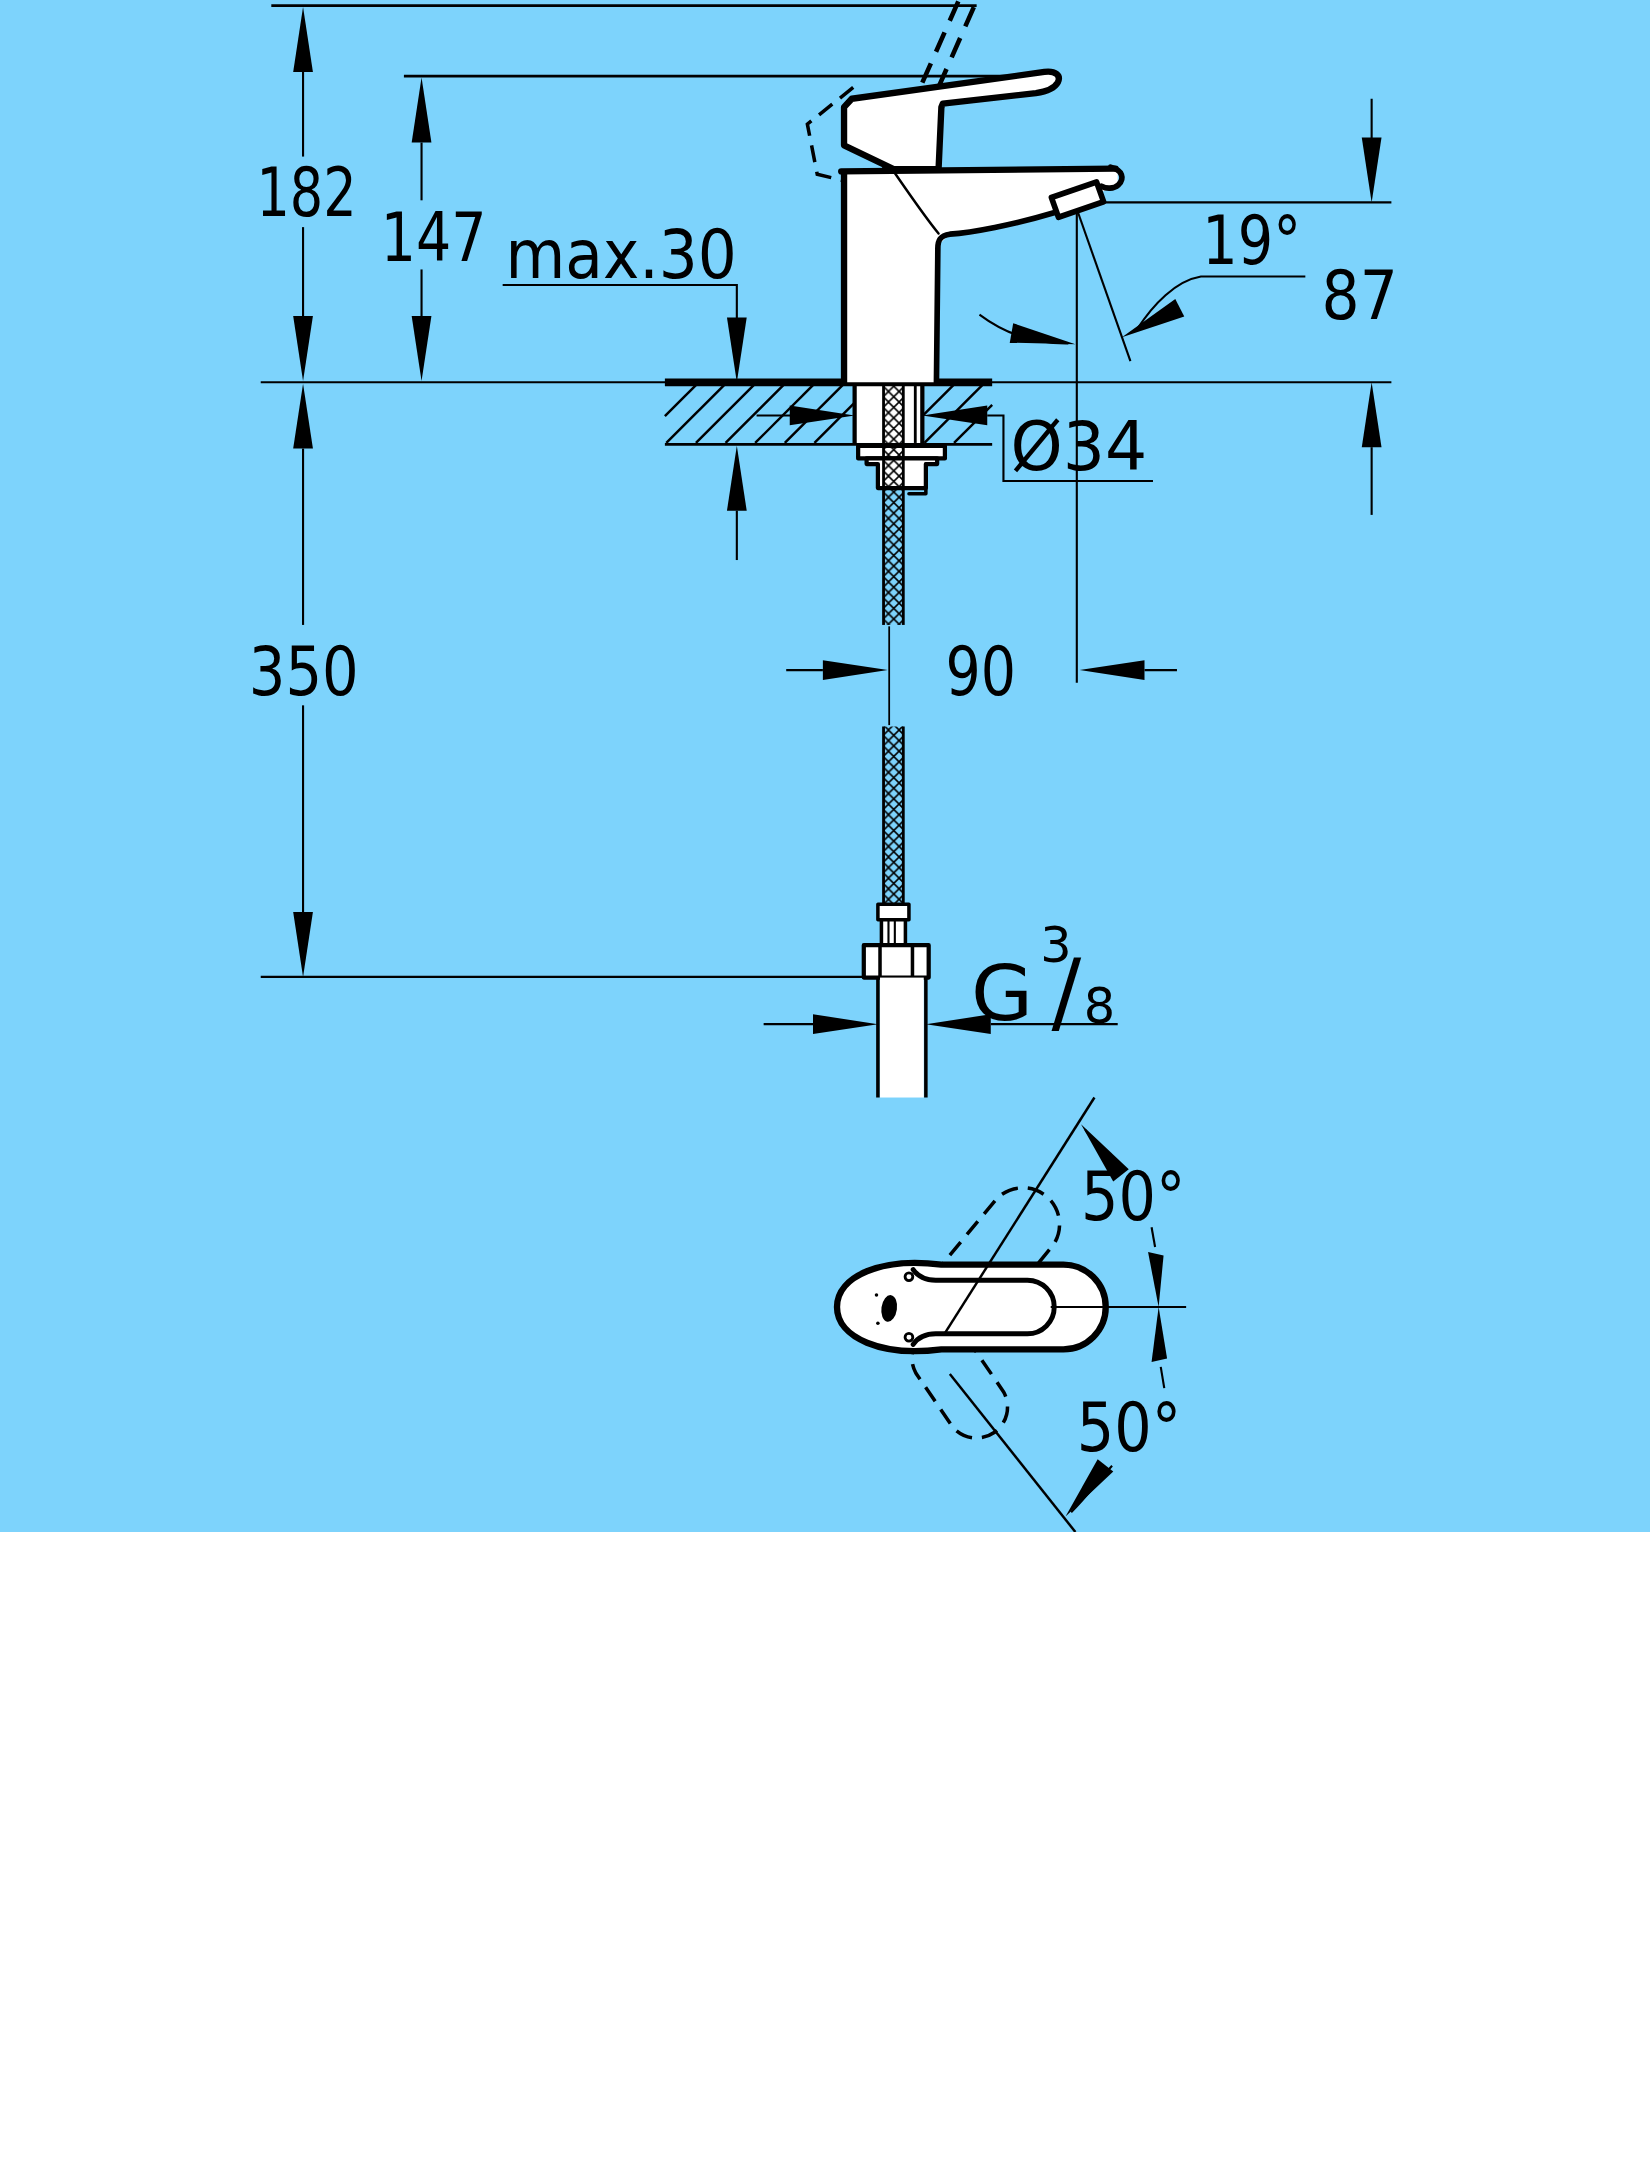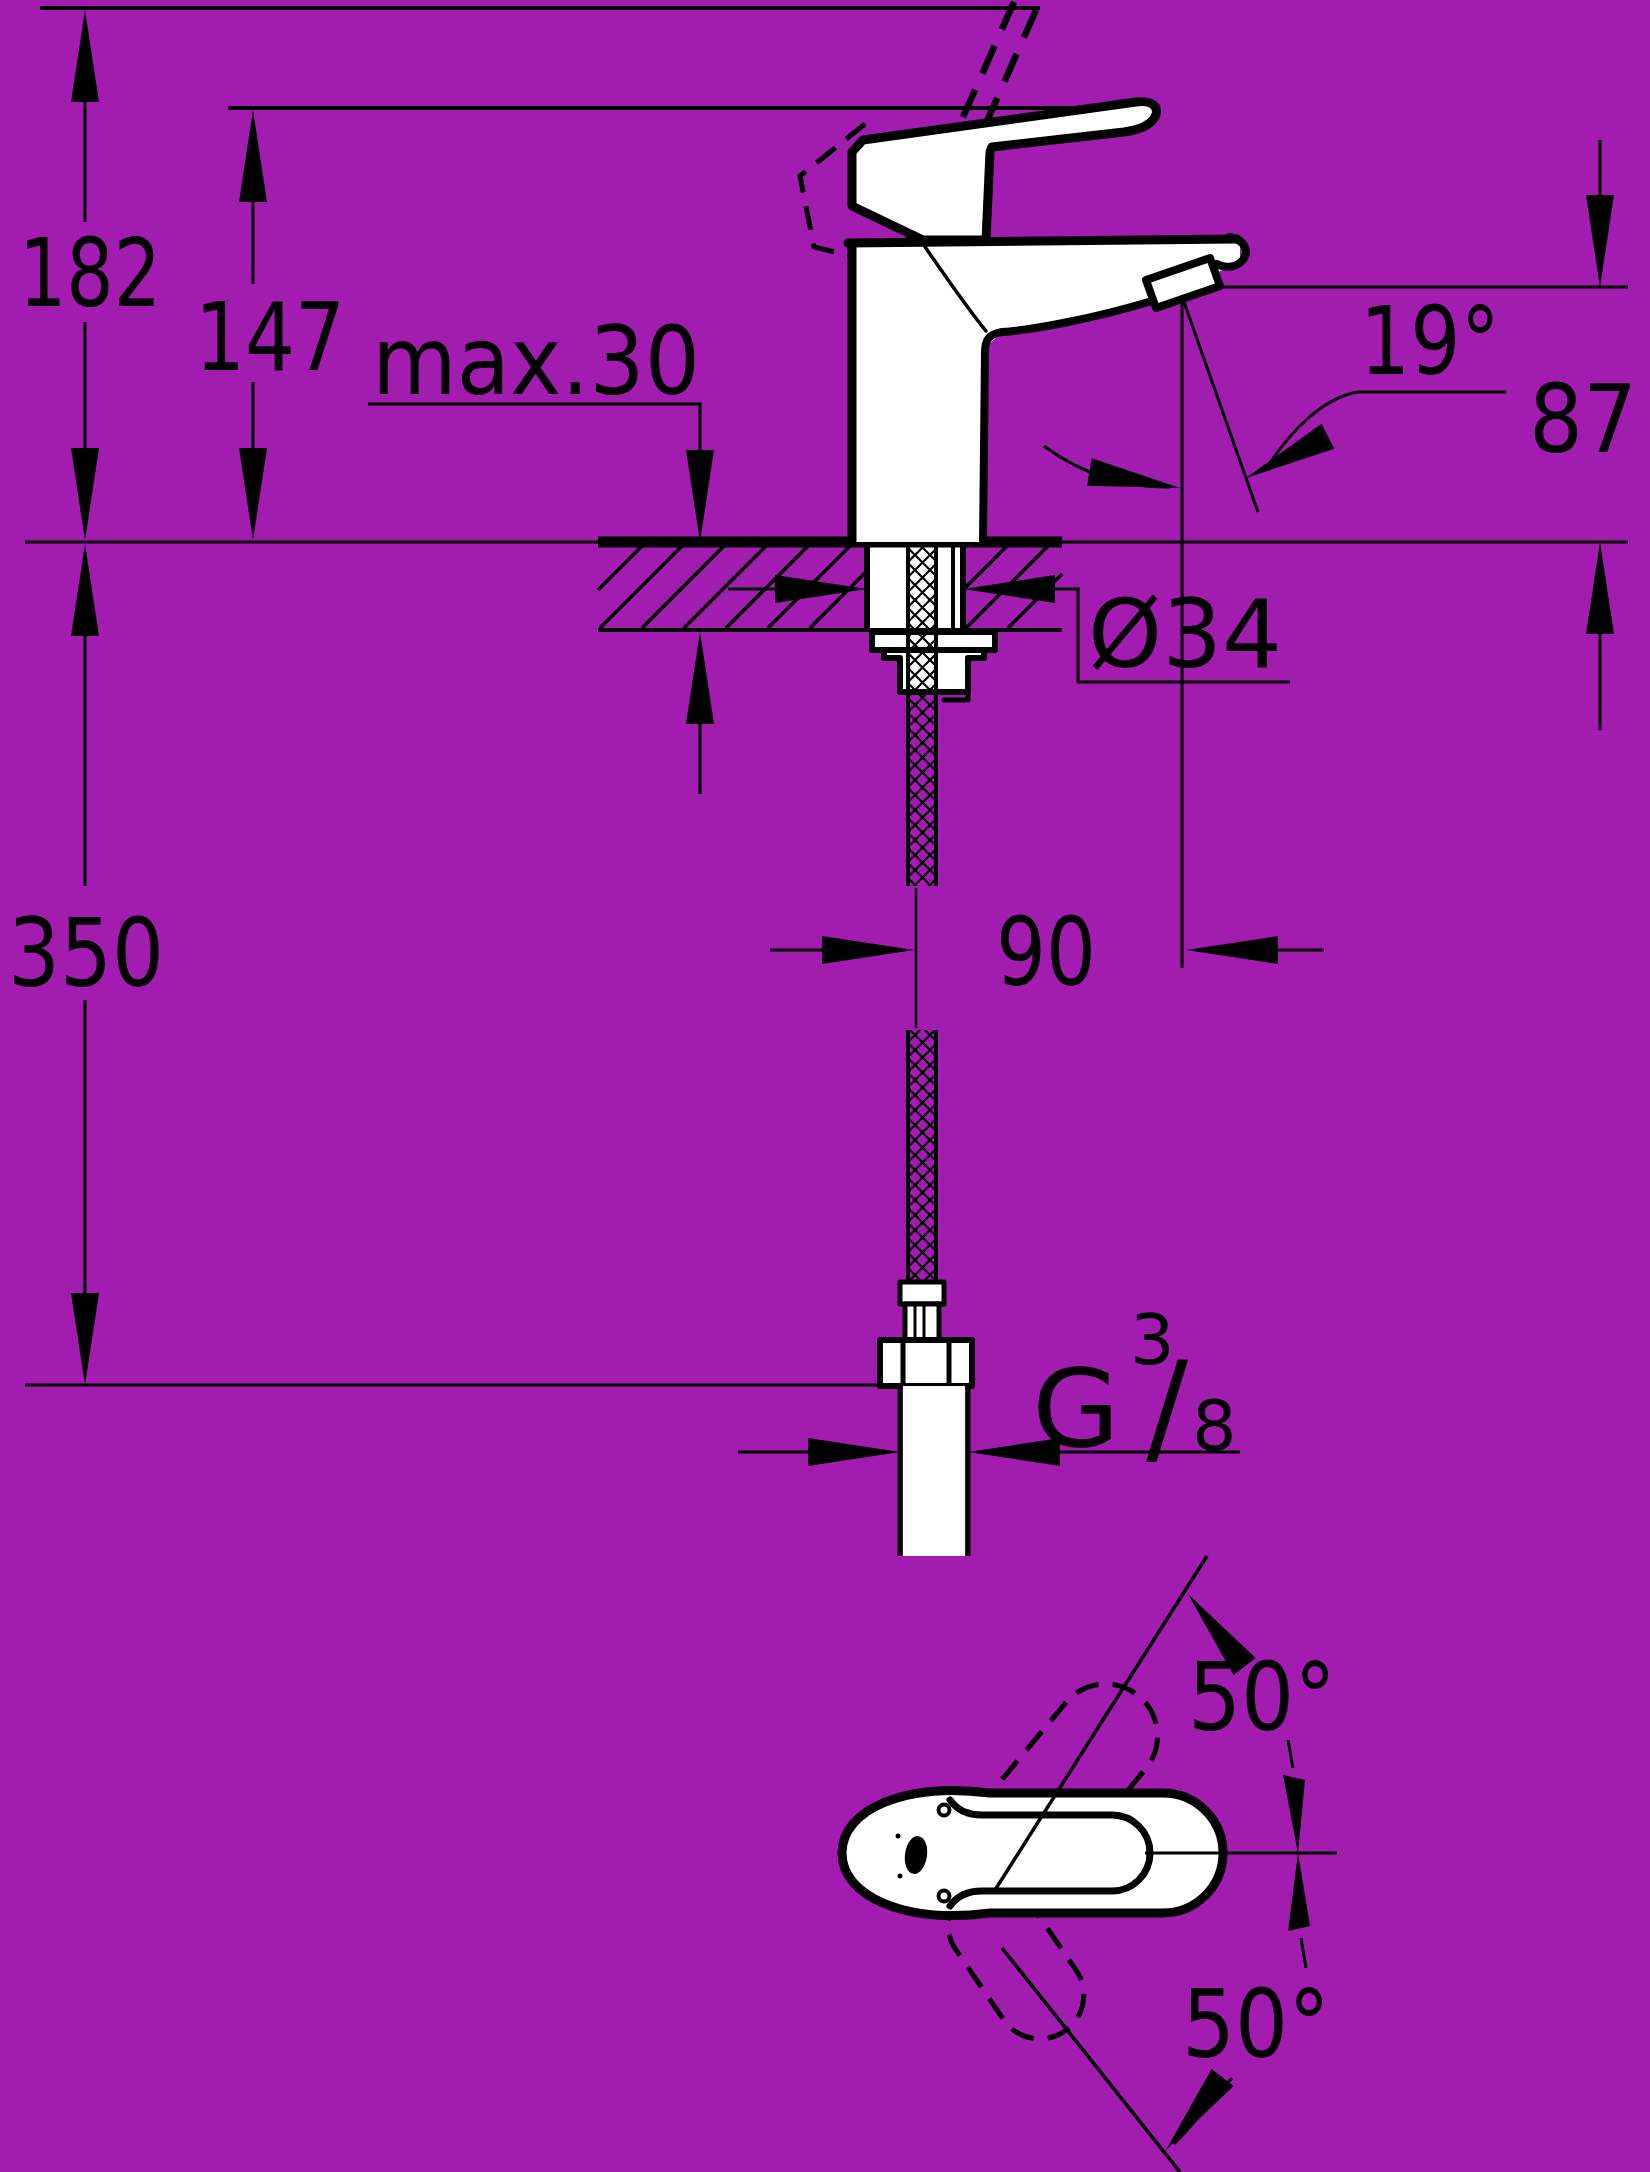--- a/index.html
+++ b/index.html
@@ -1,16 +1,16 @@
 <!DOCTYPE html>
 <html><head>
 <meta charset="utf-8">
 <style>
   html,body { margin:0; padding:0; background:#ffffff; }
-  .page { width:1650px; height:2172px; background:#a21caf; position:relative; overflow:hidden; }
+  .page { width:1650px; height:1532px; background:#7dd3fc; position:relative; overflow:hidden; }
   svg { display:block; width:100%; height:100%; }
   svg text {
     font-family:"DejaVu Sans","Liberation Sans",sans-serif;
     fill:#000000;
   }
   .ln  { stroke:#000; fill:none; }
   .thk { stroke:#000; fill:none; stroke-linejoin:round; stroke-linecap:round; }
   .fw  { fill:#ffffff; }
   .fb  { fill:#000000; }
 </style>

